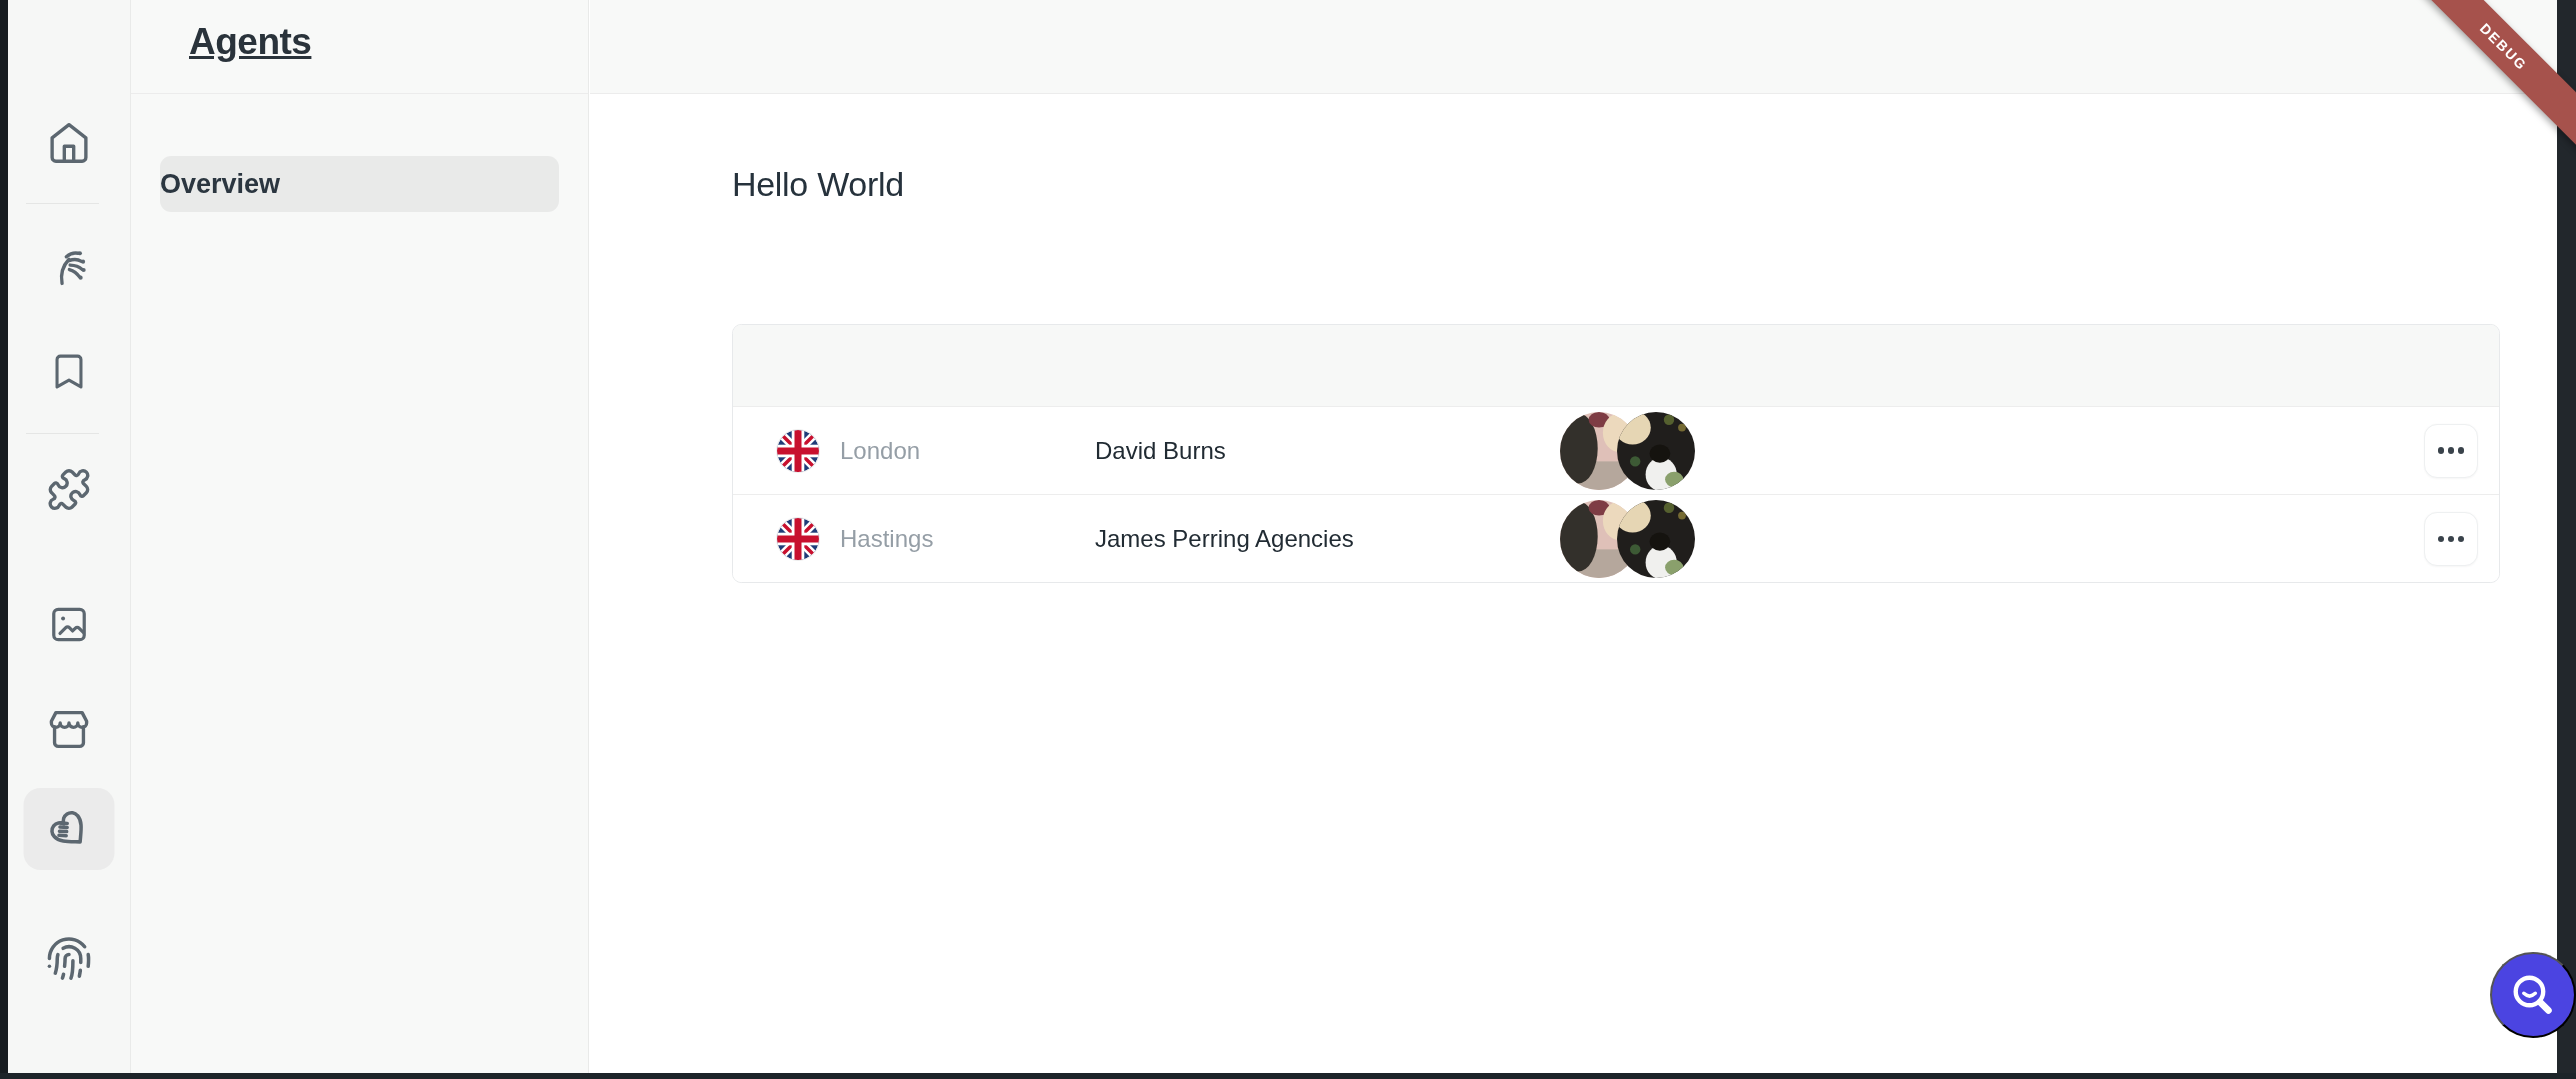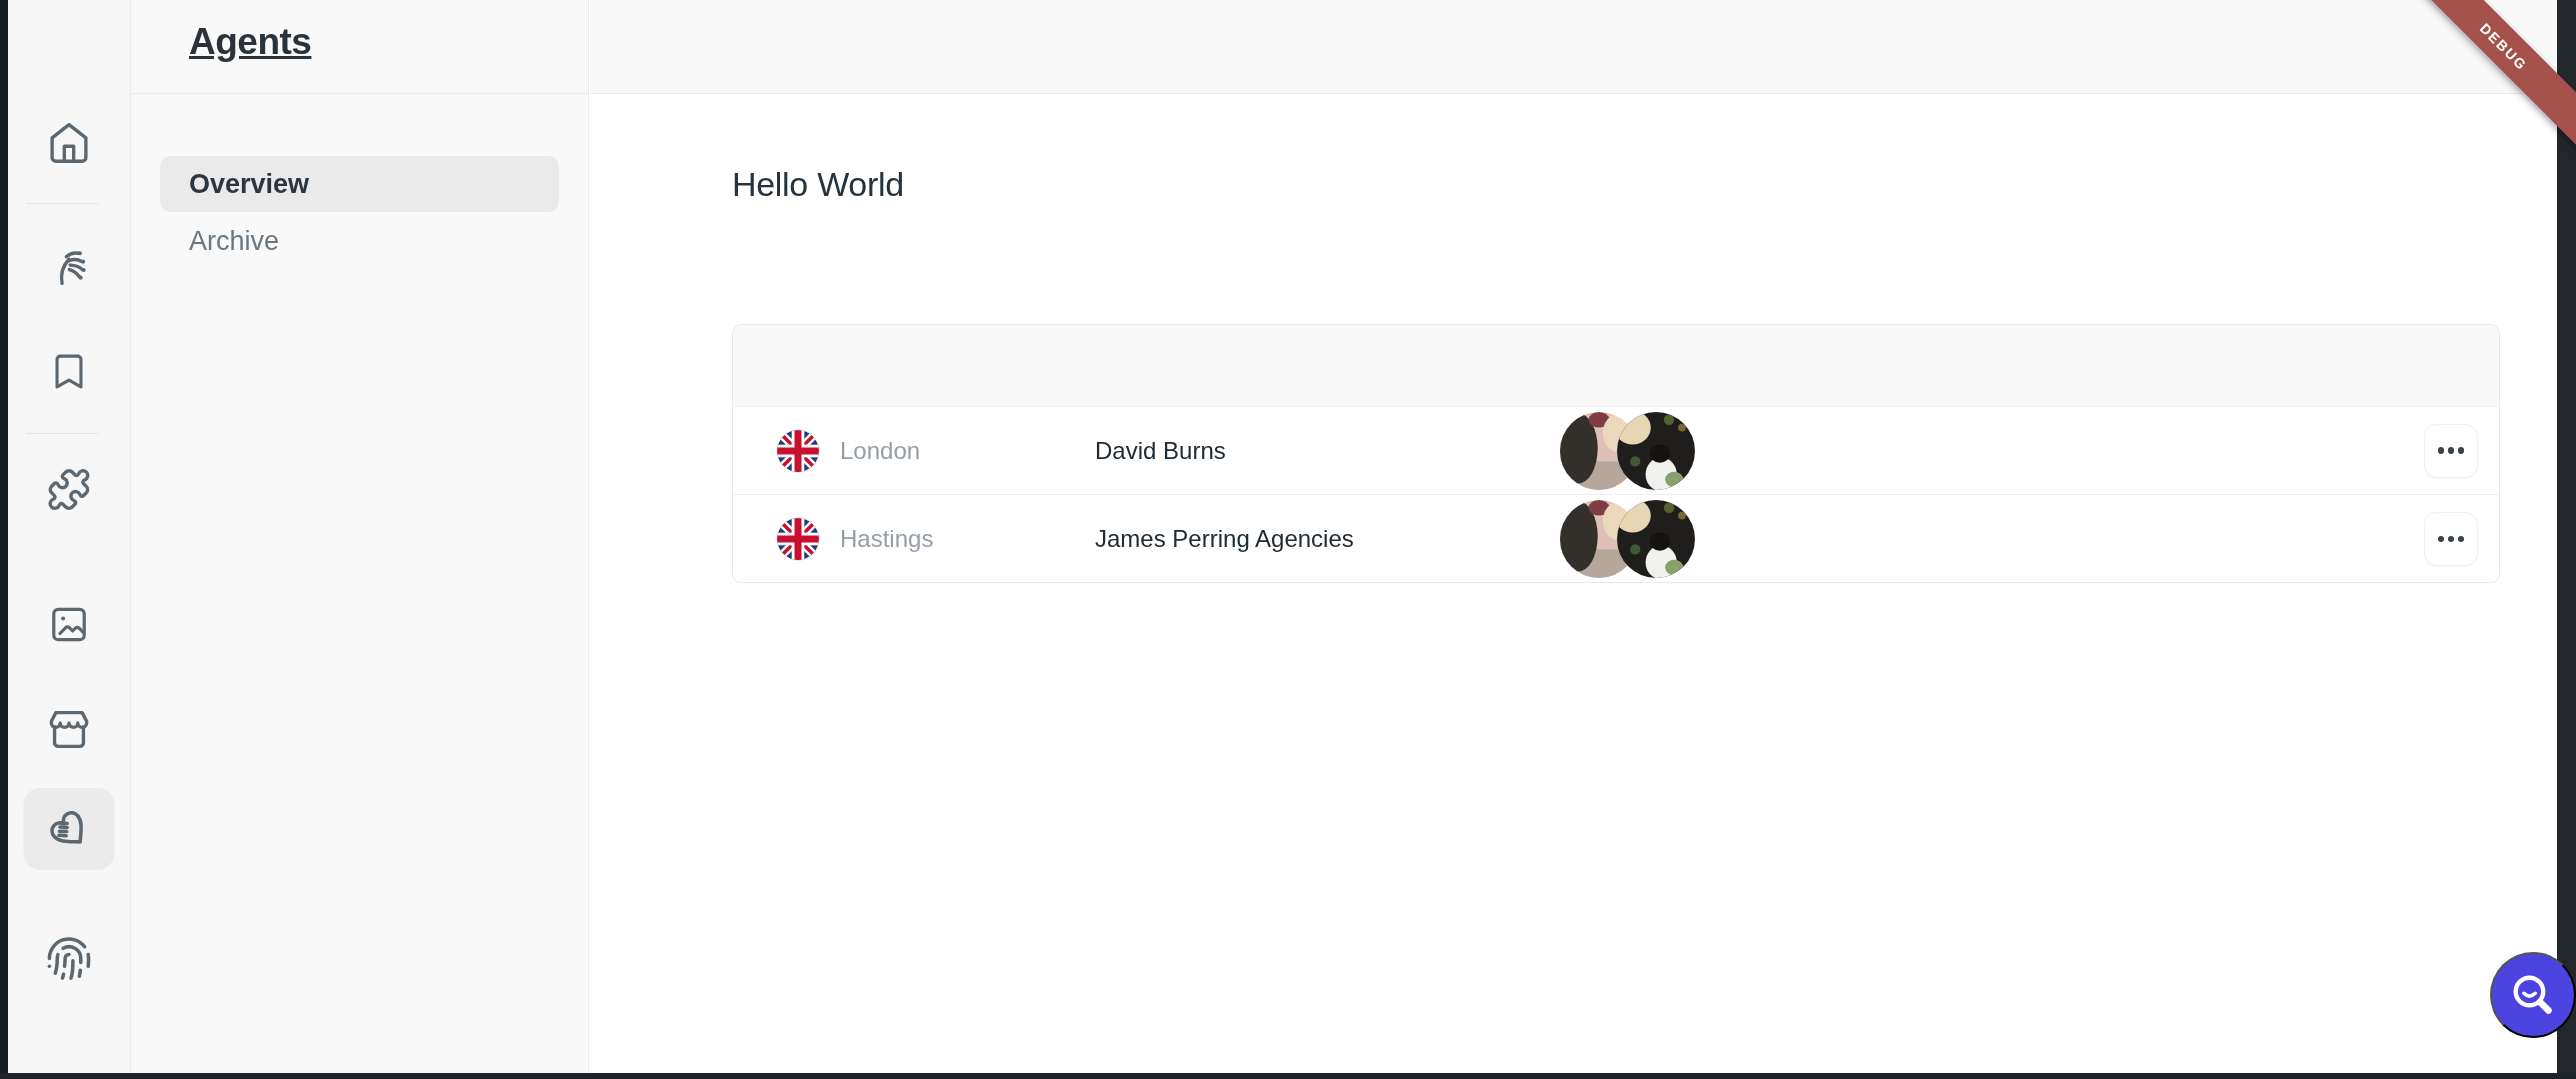--- a/index.html
+++ b/index.html
@@ -18,21 +18,21 @@
                display:flex; align-items:center; justify-content:center; border-radius:17px; cursor:pointer; }
   .rail-item.selected { background:#ebebeb; }
   .rail-item svg { stroke:#5c6770; fill:none; stroke-width:1.8; stroke-linecap:round; stroke-linejoin:round; }
   .rail-divider { position:absolute; left:18.6px; width:73px; height:0.9px; background:#e5e6e5; }
 
   
   .panel { position:absolute; left:130px; top:0; width:459px; height:1074px; background:#f8f9f8; border-right:0.9px solid #e9eae9; z-index:4; }
   .panel-header { position:absolute; left:0; top:0; width:100%; height:94px; border-bottom:0.9px solid #ececec; }
   .panel-title { position:absolute; left:59px; top:20.5px; font-size:37px; font-weight:700; color:#2a333b; letter-spacing:-0.5px;text-decoration:underline; }
   .subnav-item { position:absolute; left:30px; width:399px; height:56px; border-radius:11.2px; display:flex; align-items:center; cursor:pointer; }
-  .subnav-item .lbl { padding-left:29px; font-size:27px; }
+  .subnav-item .lbl { font-size:27px; }
   .subnav-item.selected { background:#e9eae9; }
   .subnav-item.selected .lbl { color:#2b3640; font-weight:600; }
   .subnav-item.plain .lbl { color:#6b7680; font-weight:500; }
 
   
   .main { position:absolute; left:590px; top:0; width:1967px; height:1074px; background:#ffffff; z-index:3; }
   .main-header { position:absolute; left:0; top:0; width:100%; height:94px; background:#f8f9f8; border-bottom:0.9px solid #ececec; }
   .page-heading { position:absolute; left:142px; top:165px; font-size:34px; font-weight:400; color:#26323c; letter-spacing:-0.3px; }
 
   
@@ -138,23 +138,20 @@
       </svg>
     </div>
   </nav>
 
   <section class="panel">
     <div class="panel-header">
       <h1 class="panel-title">Agents</h1>
     </div>
     <div class="subnav-item selected" style="top:156px">
       <span class="lbl">Overview</span>
-    </div>
-    <div class="subnav-item plain" style="top:213px">
-      <span class="lbl">Archive</span>
     </div>
   </section>
 
   <section class="main">
     <div class="main-header"></div>
     <h2 class="page-heading">Hello World</h2>
 
     <div class="card">
       <div class="card-head"></div>
 

